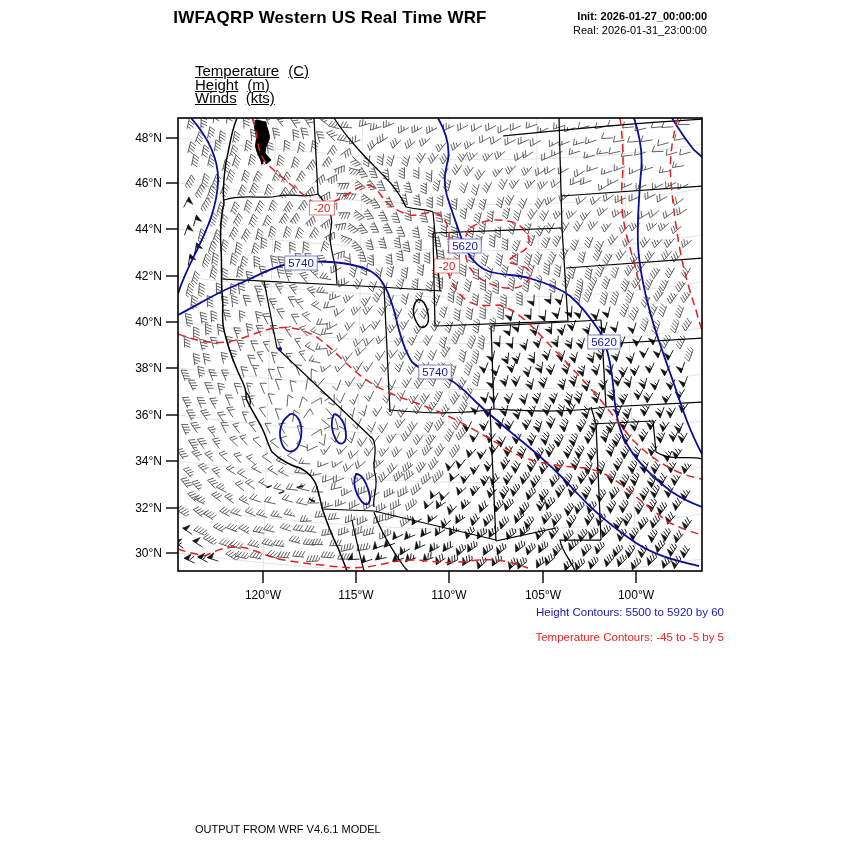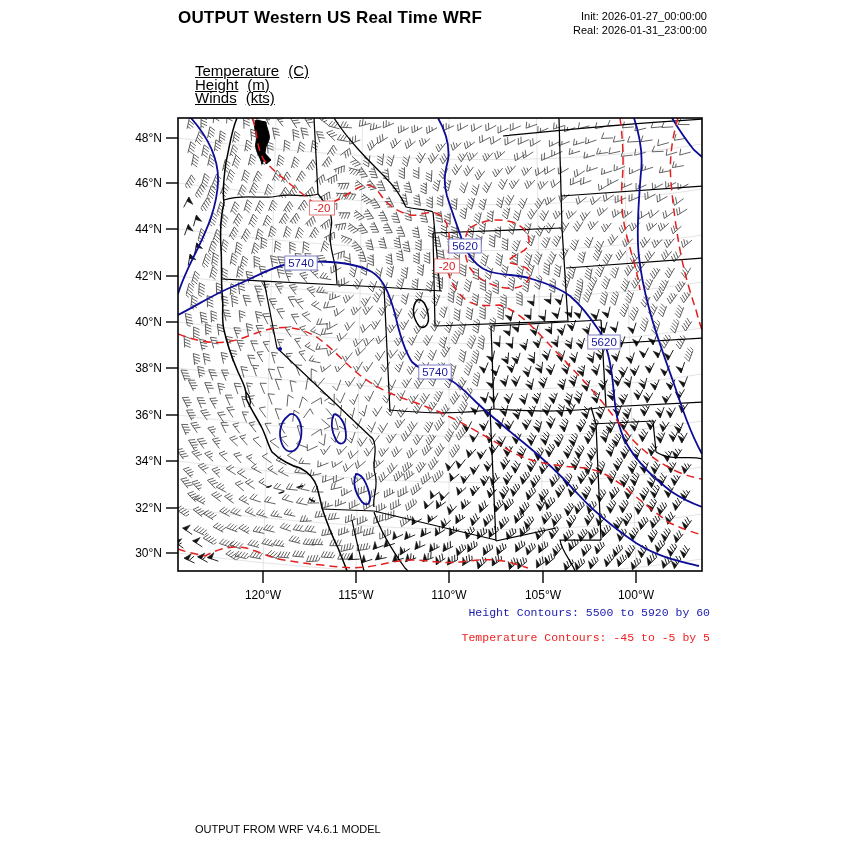--- a/index.html
+++ b/index.html
@@ -1,31 +1,31 @@
 <!DOCTYPE html>
 <html><head>
 <meta charset="utf-8">
 <style>
   html,body{margin:0;padding:0;background:#ffffff;}
   body{width:850px;height:850px;position:relative;font-family:"Liberation Sans",sans-serif;color:#000;overflow:hidden;}
   .title{position:absolute;left:144px;top:8px;width:372px;text-align:center;font-size:17px;font-weight:bold;letter-spacing:.2px;}
   .initblock{position:absolute;top:9px;right:143px;text-align:right;font-size:11px;line-height:14px;}
-  .initblock .init-line{font-weight:normal;margin-left:20px;}
+  .initblock .init-line{font-weight:bold;margin-left:20px;}
   .legend{position:absolute;left:195px;top:64px;font-size:15px;line-height:13.5px;text-decoration:underline;}
   .legend .row span.u{margin-left:9px;}
-  .note{position:absolute;right:140px;font-size:11.5px;white-space:nowrap;font-family:Liberation Mono, monospace;}
+  .note{position:absolute;right:126px;font-size:11.5px;white-space:nowrap;}
   .note.h{top:606px;color:#1a1aae;}
   .note.t{top:631px;color:#ee2222;margin-left:40px;}
   .footer{position:absolute;left:195px;top:811px;font-size:11px;line-height:13.5px;white-space:nowrap;margin-top:12px;}
   svg{position:absolute;left:0;top:0;}
 </style>
 </head>
 <body>
 
-<div class="title">OUTPUT Western US Real Time WRF</div>
+<div class="title">IWFAQRP Western US Real Time WRF</div>
 
 <div class="initblock">
   <div class="init-line"><span>Init:</span> <span>2026-01-27_00:00:00</span></div>
   <div class="valid-line"><span>Real:</span> <span>2026-01-31_23:00:00</span></div>
 </div>
 
 <div class="legend">
   <div class="row"><span>Temperature</span><span class="u">(C)</span></div>
   <div class="row"><span>Height</span><span class="u">(m)</span></div>
   <div class="row"><span>Winds</span><span class="u">(kts)</span></div>

